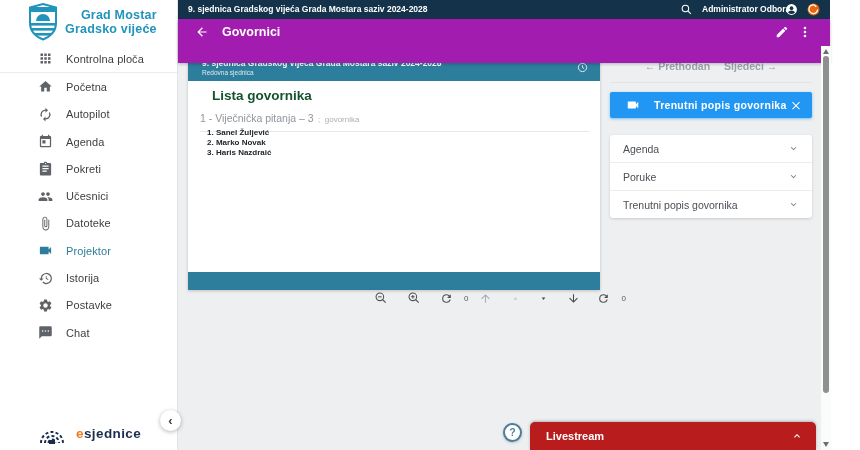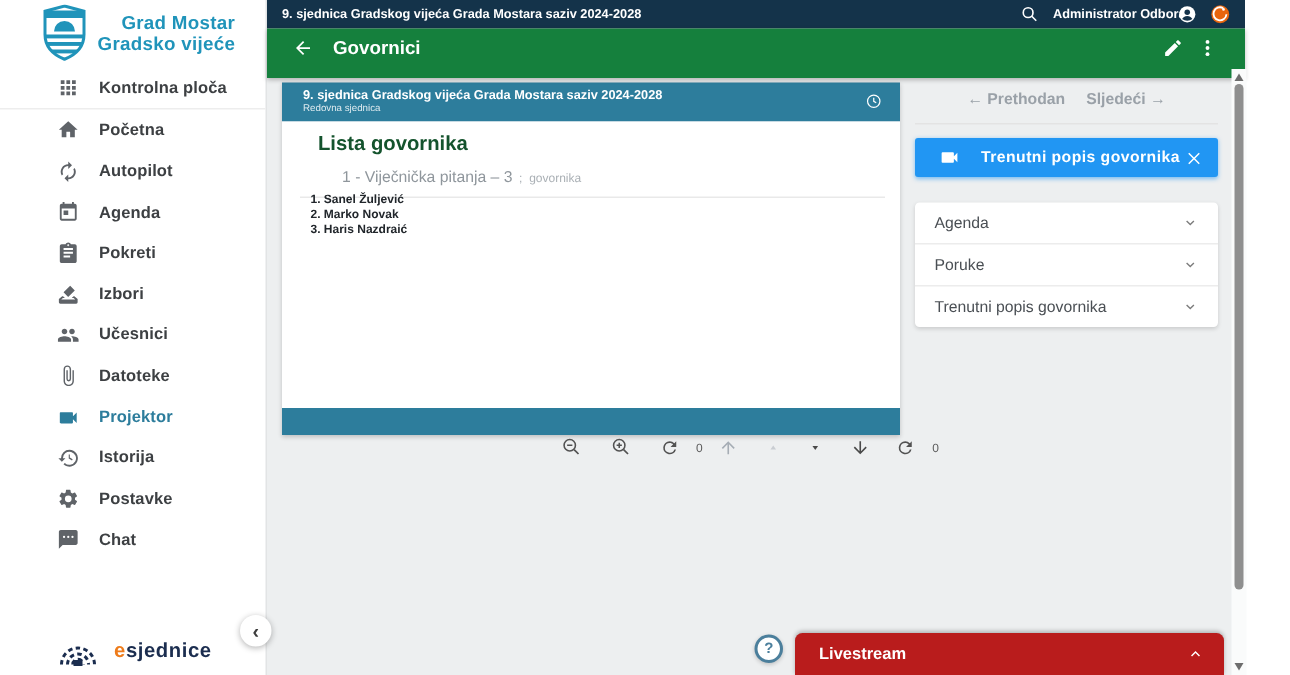--- a/index.html
+++ b/index.html
@@ -11,21 +11,21 @@
 
   
   .sidebar{position:absolute;left:0;top:0;width:178px;height:450px;background:#fff;
            border-right:1px solid #e2e4e5;box-sizing:border-box;z-index:4;}
   .logo-row{position:absolute;left:28px;top:3px;display:flex;align-items:center;gap:7px;}
   .logo-text{font-weight:bold;font-size:12.5px;line-height:14.5px;color:#2094ba;letter-spacing:.2px;text-align:right;}
   .nav{position:absolute;top:45px;left:0;right:0;}
   .nav-item{height:27.3px;display:flex;align-items:center;padding-left:38px;cursor:pointer;}
   .nav-item.first{border-bottom:1px solid #ededed;}
   .nav-item svg{fill:#5f6368;}
-  .nav-item .lbl{margin-left:13px;font-size:11px;font-weight:bold;color:#3d4043;letter-spacing:.1px;}
+  .nav-item .lbl{margin-left:13px;font-size:11px;font-weight:normal;color:#3d4043;letter-spacing:.1px;}
   .nav-item.active svg{fill:#2d7d9c;}
   .nav-item.active .lbl{color:#2d7d9c;}
 
   .collapse-btn{position:absolute;left:160px;top:410px;width:21px;height:21px;border-radius:50%;
         background:#fff;box-shadow:0 1px 4px rgba(0,0,0,.3);z-index:6;display:flex;
         align-items:center;justify-content:center;font-size:13px;font-weight:bold;color:#3c3c3c;cursor:pointer;}
   .footer-logo{position:absolute;left:33px;top:421px;display:flex;align-items:flex-end;gap:5px;z-index:5;}
   .fl-text{font-size:13.5px;font-weight:800;letter-spacing:.4px;color:#1b2d4f;line-height:22px;}
   .fl-text .accent{color:#ee7c1b;}
   .artifact{position:absolute;background:#66b2d6;z-index:3;}
@@ -33,39 +33,39 @@
   .artifact.a2{left:152px;top:432px;width:11px;height:18px;}
 
   
   .topbar{position:absolute;left:178px;top:0;width:652px;height:19px;background:#14334a;z-index:5;}
   .topbar-title{position:absolute;left:10px;top:0;line-height:19px;font-size:8.5px;font-weight:bold;color:#fff;}
   .search-btn{position:absolute;left:502px;top:3px;width:13px;height:13px;cursor:pointer;}
   .user-name{position:absolute;left:524px;top:0;line-height:19px;font-size:8.5px;font-weight:bold;color:#fff;}
   .avatar-btn{position:absolute;left:607px;top:3px;width:13px;height:13px;cursor:pointer;}
   .org-btn{position:absolute;left:629px;top:3px;width:13px;height:13px;cursor:pointer;}
 
-  .subheader{position:absolute;left:178px;top:19px;width:652px;height:33px;background:#15803d;
+  .subheader{position:absolute;left:178px;top:19px;width:652px;height:44px;background:#a21caf;
              box-shadow:0 1px 3px rgba(0,0,0,.25);z-index:5;}
   .back-btn{position:absolute;left:17px;top:6px;width:14px;height:14px;cursor:pointer;}
   .subheader-title{position:absolute;left:44px;top:0;line-height:27px;font-size:12.5px;font-weight:bold;color:#fff;}
   .edit-btn{position:absolute;right:41px;top:6px;width:14px;height:14px;cursor:pointer;}
   .more-btn{position:absolute;right:18px;top:6px;width:14px;height:14px;cursor:pointer;}
 
   
   .main{position:absolute;left:178px;top:46px;width:652px;height:404px;background:#edeff0;}
 
   .card{position:absolute;left:10px;top:9px;width:412px;box-shadow:0 1px 3px rgba(0,0,0,.2);}
   .card-header{height:26px;background:#2d7d9c;position:relative;}
   .card-title{position:absolute;left:14px;top:3px;font-size:8.5px;font-weight:bold;color:#fff;}
   .card-subtitle{position:absolute;left:14px;top:14px;font-size:6.5px;color:rgba(255,255,255,.85);}
   .clock-btn{position:absolute;right:12px;top:7px;width:11px;height:11px;cursor:pointer;}
   .card-body{height:191px;background:#fff;position:relative;}
   .card-heading{position:absolute;left:24px;top:7px;font-size:13.5px;font-weight:bold;color:#14532d;}
   .topic-row{position:absolute;left:12px;top:27px;right:10px;border-bottom:1px solid #e9e9e9;padding-bottom:5px;}
-  .topic-main{font-size:10.5px;color:#8f969c;margin-left:28px;}
+  .topic-main{font-size:10.5px;color:#8f969c;}
   .topic-sep,.topic-suffix{font-size:8px;color:#aab0b5;}
   .speakers{position:absolute;left:19px;top:47px;}
   .speaker{font-size:8px;font-weight:bold;color:#21262b;line-height:10px;}
   .card-footer{height:18px;background:#2d7d9c;}
 
   .viewer-toolbar{position:absolute;left:196px;top:245px;display:flex;align-items:center;gap:11px;}
   .tb-btn{cursor:pointer;display:flex;align-items:center;}
   .tb-zero{font-size:8px;color:#5a5a5a;}
   .ml8{margin-left:8px;} .ml6{margin-left:6px;}
 
@@ -155,26 +155,20 @@
       <span class="lbl">Agenda</span>
     </div>
     <div class="nav-item">
       <svg width="15" height="15" viewBox="0 0 24 24">
           <path d="M19 3h-4.18C14.4 1.84 13.3 1 12 1c-1.3 0-2.4.84-2.82 2H5c-1.1 0-2 .9-2 2v16c0 1.1.9 2 2 2h14c1.1 0 2-.9 2-2V5c0-1.1-.9-2-2-2zm-7 0c.55 0 1 .45 1 1s-.45 1-1 1-1-.45-1-1 .45-1 1-1zm2 14H7v-2h7zm3-4H7v-2h10zm0-4H7V7h10z"></path>
         </svg>
       <span class="lbl">Pokreti</span>
     </div>
     <div class="nav-item">
       <svg width="15" height="15" viewBox="0 0 24 24">
-          <path d="M18.5 13.5h-.79l-2 2h1.96L19.5 17h-15l1.84-1.5h2.1l-2-2h-.91L2 16.5V20a1.5 1.5 0 0 0 1.5 1.5h17A1.5 1.5 0 0 0 22 20v-3.5zM14.05 2.4 6.97 9.46l4.95 4.95 7.07-7.07z"></path>
-        </svg>
-      <span class="lbl">Izbori</span>
-    </div>
-    <div class="nav-item">
-      <svg width="15" height="15" viewBox="0 0 24 24">
           <path d="M16 11c1.66 0 2.99-1.34 2.99-3S17.66 5 16 5s-3 1.34-3 3 1.34 3 3 3zm-8 0c1.66 0 2.99-1.34 2.99-3S9.66 5 8 5 5 6.34 5 8s1.34 3 3 3zm0 2c-2.33 0-7 1.17-7 3.5V19h14v-2.5c0-2.33-4.67-3.5-7-3.5zm8 0c-.29 0-.62.02-.97.05 1.16.84 1.97 1.97 1.97 3.45V19h6v-2.5c0-2.33-4.67-3.5-7-3.5z"></path>
         </svg>
       <span class="lbl">Učesnici</span>
     </div>
     <div class="nav-item">
       <svg width="15" height="15" viewBox="0 0 24 24">
           <path d="M16.5 6v11.5c0 2.21-1.79 4-4 4s-4-1.79-4-4V5a2.5 2.5 0 0 1 5 0v10.5c0 .55-.45 1-1 1s-1-.45-1-1V6H10v9.5a2.5 2.5 0 0 0 5 0V5c0-2.21-1.79-4-4-4S7 2.79 7 5v12.5c0 3.04 2.46 5.5 5.5 5.5s5.5-2.46 5.5-5.5V6z"></path>
         </svg>
       <span class="lbl">Datoteke</span>
     </div>

